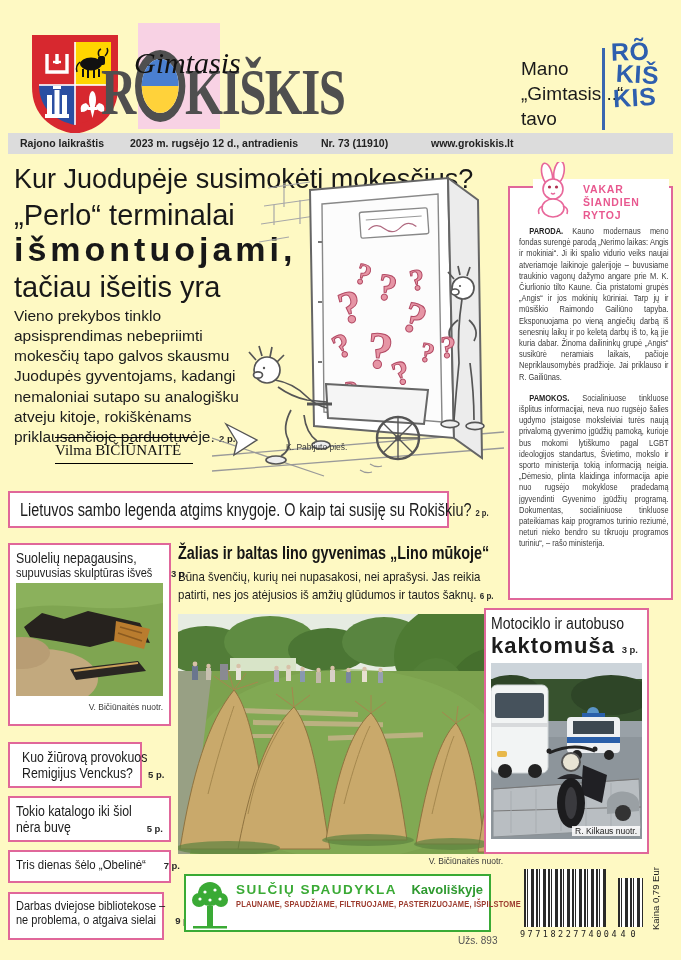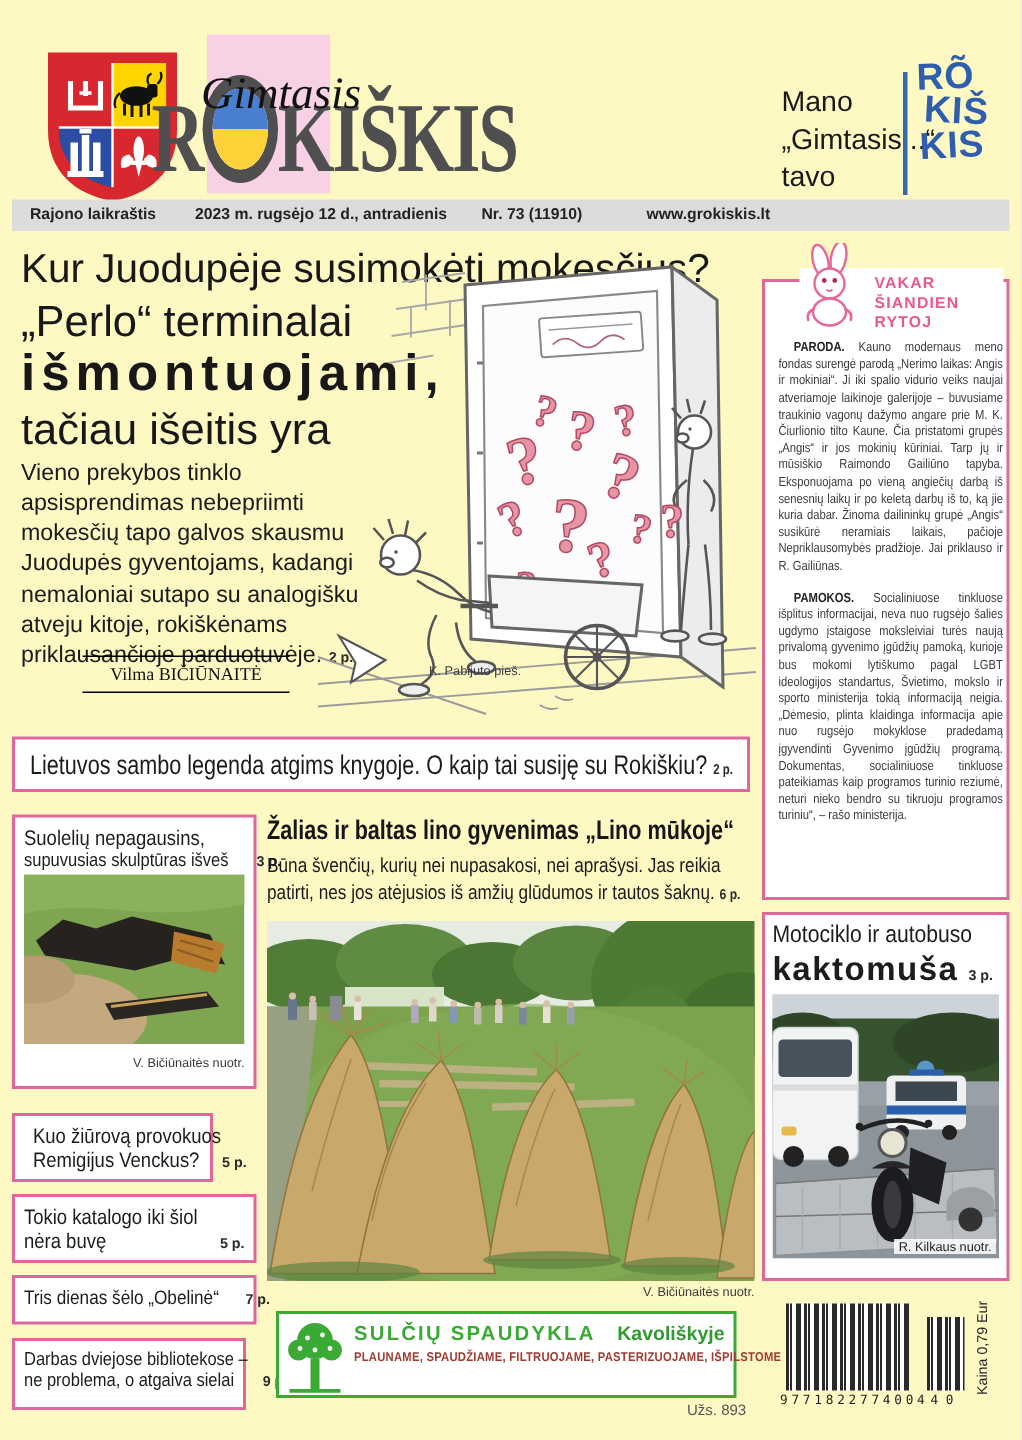--- a/index.html
+++ b/index.html
@@ -26,22 +26,22 @@
   .bluelogo{color:#2e5fae;font-weight:800;font-size:25px;line-height:0.92;letter-spacing:0.5px;}
   .bluelogo span{display:block;}
   
   .datebar{background:#dcdcdc;height:21px;}
   .datebar span{position:absolute;top:4px;font-size:10.5px;font-weight:bold;color:#222;}
   
   .h1{font-size:27px;color:#181818;white-space:nowrap;}
   .h2{font-size:29px;color:#181818;white-space:nowrap;}
   .h2b{font-size:34px;font-weight:bold;letter-spacing:4px;color:#181818;white-space:nowrap;}
   .teaser{font-size:15.5px;line-height:1.3;color:#1b1b1b;}
-  .bylinebox{border-top:1.5px solid #000;border-bottom:1.5px solid #000;text-align:center;
-             font-family:"Liberation Serif",serif;font-size:12px;padding:4px 0;color:#111;}
+  .bylinebox{border-top:1.5px solid #000;border-bottom:1.5px solid #000;
+             font-family:"Liberation Serif",serif;font-size:15px;padding:4px 0;color:#111;}
   
   .vsrtitle{font-size:10.5px;font-weight:bold;color:#e8588f;letter-spacing:0.8px;line-height:1.25;}
   .sidetext{font-size:8.8px;line-height:11.2px;text-align:justify;color:#3b3b3b;
             width:176px;transform:scaleX(0.85);transform-origin:left top;}
   .sidetext p{margin:0 0 10px 0;text-indent:12px;}
   .sidetext b{color:#222;}
   
   .boxtitle{font-size:14px;line-height:1.15;color:#1c1c1c;}
   .boxtitle-sm{font-size:12.5px;color:#1c1c1c;}
   .striptext{font-size:18px;color:#1c1c1c;}
@@ -230,21 +230,21 @@
   <div class="abs vsrtitle" style="left:583px;top:183px;">
     <div>VAKAR</div>
     <div>ŠIANDIEN</div>
     <div>RYTOJ</div>
   </div>
   <div class="abs sidetext" style="left:519px;top:226px;height:366px;overflow:hidden;">
     <p><b>PARODA.</b><span> Kauno modernaus meno fondas surengė parodą „Nerimo laikas: Angis ir mokiniai“. Ji iki spalio vidurio veiks naujai atveriamoje laikinoje galerijoje – buvusiame traukinio vagonų dažymo angare prie M. K. Čiurlionio tilto Kaune. Čia pristatomi grupės „Angis“ ir jos mokinių kūriniai. Tarp jų ir mūsiškio Raimondo Gailiūno tapyba. Eksponuojama po vieną angiečių darbą iš senesnių laikų ir po keletą darbų iš to, ką jie kuria dabar. Žinoma dailininkų grupė „Angis“ susikūrė neramiais laikais, pačioje Nepriklausomybės pradžioje. Jai priklauso ir R. Gailiūnas.</span></p>
     <p><b>PAMOKOS.</b><span> Socialiniuose tinkluose išplitus informacijai, neva nuo rugsėjo šalies ugdymo įstaigose moksleiviai turės naują privalomą gyvenimo įgūdžių pamoką, kurioje bus mokomi lytiškumo pagal LGBT ideologijos standartus, Švietimo, mokslo ir sporto ministerija tokią informaciją neigia. „Dėmesio, plinta klaidinga informacija apie nuo rugsėjo mokyklose pradedamą įgyvendinti Gyvenimo įgūdžių programą. Dokumentas, socialiniuose tinkluose pateikiamas kaip programos turinio reziumė, neturi nieko bendro su tikruoju programos turiniu“, – rašo ministerija.</span></p>
   </div>
 
-  <div class="abs pinkbox" style="left:8px;top:491px;width:492px;height:37px;padding:7px 10px;">
+  <div class="abs pinkbox" style="left:8px;top:491px;width:441px;height:37px;padding:7px 10px;">
     <span class="striptext cond80" style="display:inline-block;"><span>Lietuvos sambo legenda atgims knygoje. O kaip tai susiję su Rokiškiu?</span>
       <span class="pageref">2 p.</span></span>
   </div>
 
   <div class="abs pinkbox" style="left:8px;top:543px;width:163px;height:183px;padding:5px 6px;">
     <div class="boxtitle cond">Suolelių nepagausins,</div>
     <div style="display:flex;align-items:baseline;">
       <span class="boxtitle-sm cond">supuvusias skulptūras išveš</span>
       <span class="pageref" style="margin-left:auto;">3 p.</span>
     </div>
@@ -357,21 +357,21 @@
         <path d="M278,109 l-14,-11 M278,109 l2,-17 M278,109 l14,-9"></path>
         <path d="M30,180 C40,140 50,110 56,92 M70,200 C80,150 96,124 106,108 M166,190 C176,150 186,124 192,112 M254,200 C262,165 270,136 276,122"></path>
       </g>
     </g>
     <ellipse cx="50" cy="234" rx="52" ry="7" fill="#5e8340" opacity="0.7"></ellipse>
     <ellipse cx="190" cy="226" rx="46" ry="6" fill="#5e8340" opacity="0.7"></ellipse>
     <ellipse cx="274" cy="230" rx="38" ry="6" fill="#5e8340" opacity="0.7"></ellipse>
   </svg>
   <div class="abs credit" style="left:178px;top:856px;width:325px;">V. Bičiūnaitės nuotr.</div>
 
-  <div class="abs pinkbox" style="left:508px;top:608px;width:165px;height:246px;padding:5px 5px;">
+  <div class="abs pinkbox" style="left:484px;top:608px;width:165px;height:246px;padding:5px 5px;">
     <div class="cond" style="font-size:16px;color:#1c1c1c;">Motociklo ir autobuso</div>
     <div style="display:flex;align-items:baseline;">
       <span style="font-size:22px;font-weight:bold;letter-spacing:1px;color:#1c1c1c;">kaktomuša</span>
       <span class="pageref" style="margin-left:auto;margin-right:4px;">3 p.</span>
     </div>
     <div style="position:relative;width:151px;height:176px;margin-top:4px;">
       <svg width="151" height="176" viewBox="0 0 151 176">
         <rect width="151" height="176" fill="#8d959b"></rect>
         <rect width="151" height="40" fill="#ccd4da"></rect>
         <rect y="16" width="151" height="42" fill="#37522e"></rect>

